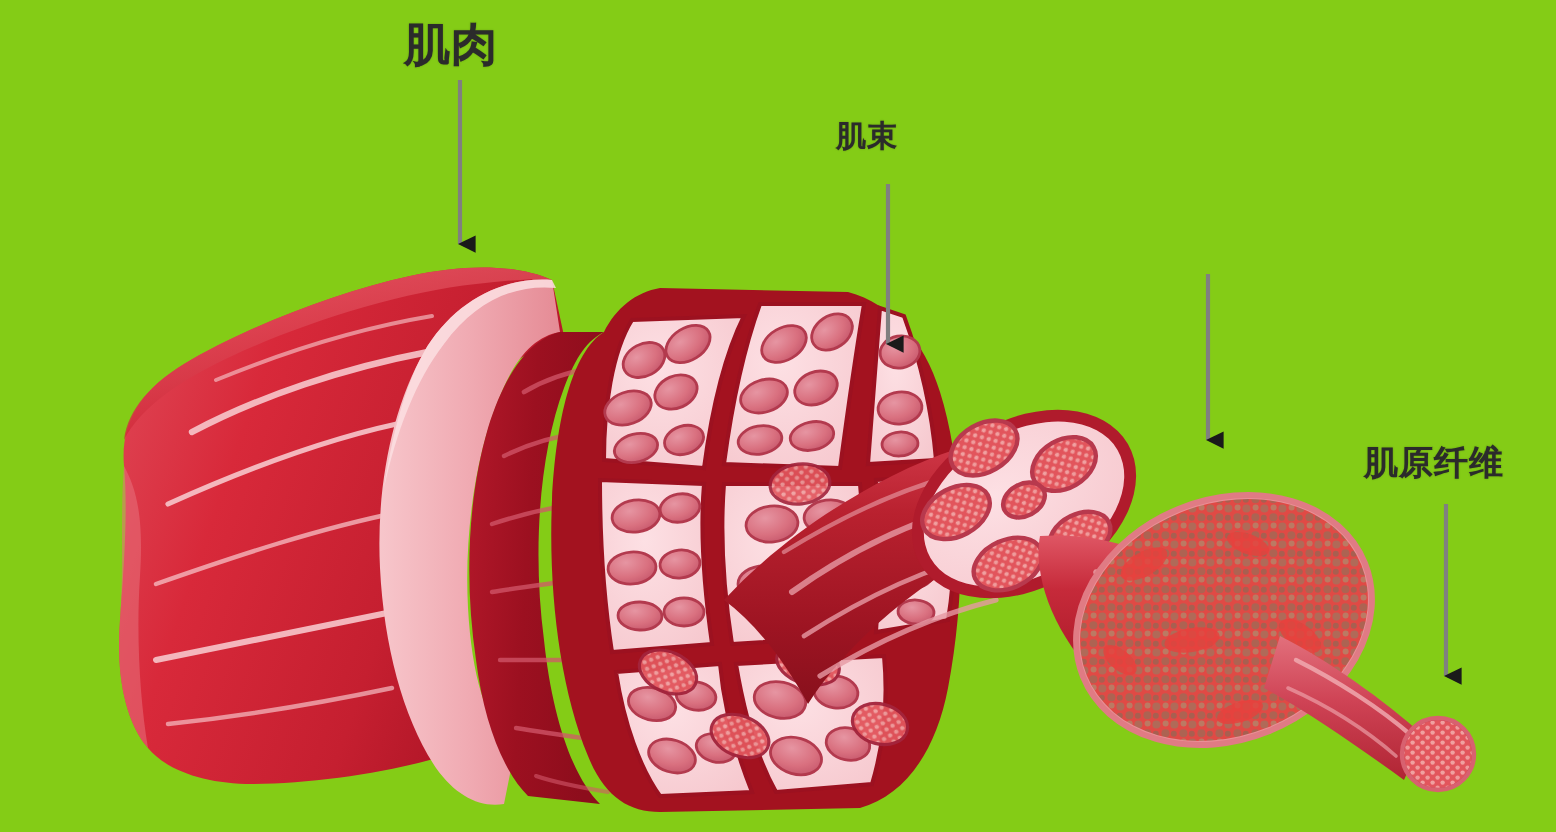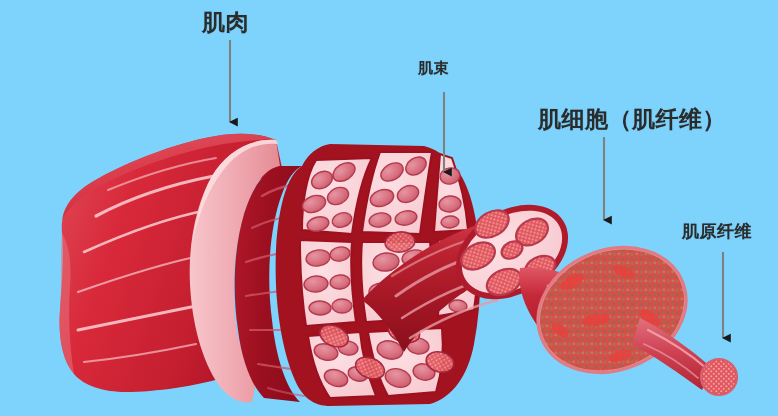--- a/index.html
+++ b/index.html
@@ -1,21 +1,21 @@
 <!DOCTYPE html>
 <html lang="zh"><head>
 <meta charset="utf-8">
 <title>Muscle Structure Diagram</title>
 <style>
   html,body{margin:0;padding:0;background:#ffffff;}
   body{
     width:778px;height:416px;overflow:hidden;position:relative;
     font-family:"Liberation Sans","DejaVu Sans",sans-serif;
   }
-  #stage{position:absolute;left:0;top:0;width:778px;height:416px;background:#7dd3fc;}
+  #stage{position:absolute;left:0;top:0;width:778px;height:416px;background:#84cc16;}
   #stage svg{display:block;}
   .lbl{
     position:absolute;
     font-weight:700;
     color:#2b2b2b;
     white-space:nowrap;
     letter-spacing:0.5px;
     text-shadow:0 0 1px rgba(0,0,0,0.25);
   }
   #label-muscle{left:202px;top:7px;font-size:23px;}
@@ -301,16 +301,15 @@
     <line x1="444" y1="92" x2="444" y2="172" marker-end="url(#mArrow)"></line>
     <line x1="604" y1="137" x2="604" y2="220" marker-end="url(#mArrow)"></line>
     <line x1="723" y1="252" x2="723" y2="338" marker-end="url(#mArrow)"></line>
   </g>
 </svg>
 
 <div class="lbl" id="label-muscle">肌肉</div>
 
 <div class="lbl" id="label-fascicle">肌束</div>
 
-<div class="lbl" id="label-cell">肌细胞（肌纤维）</div>
 
 <div class="lbl" id="label-myofibril">肌原纤维</div>
 </div>
 
 </body></html>

